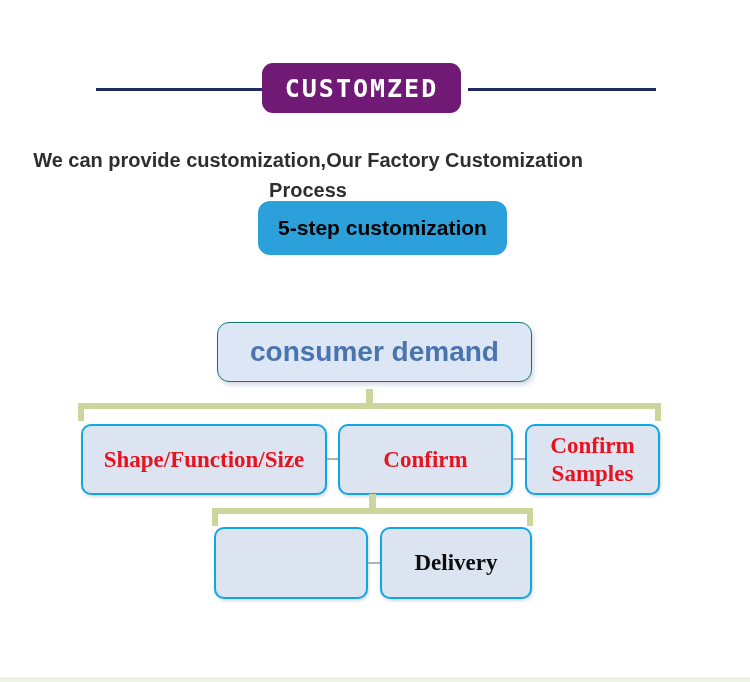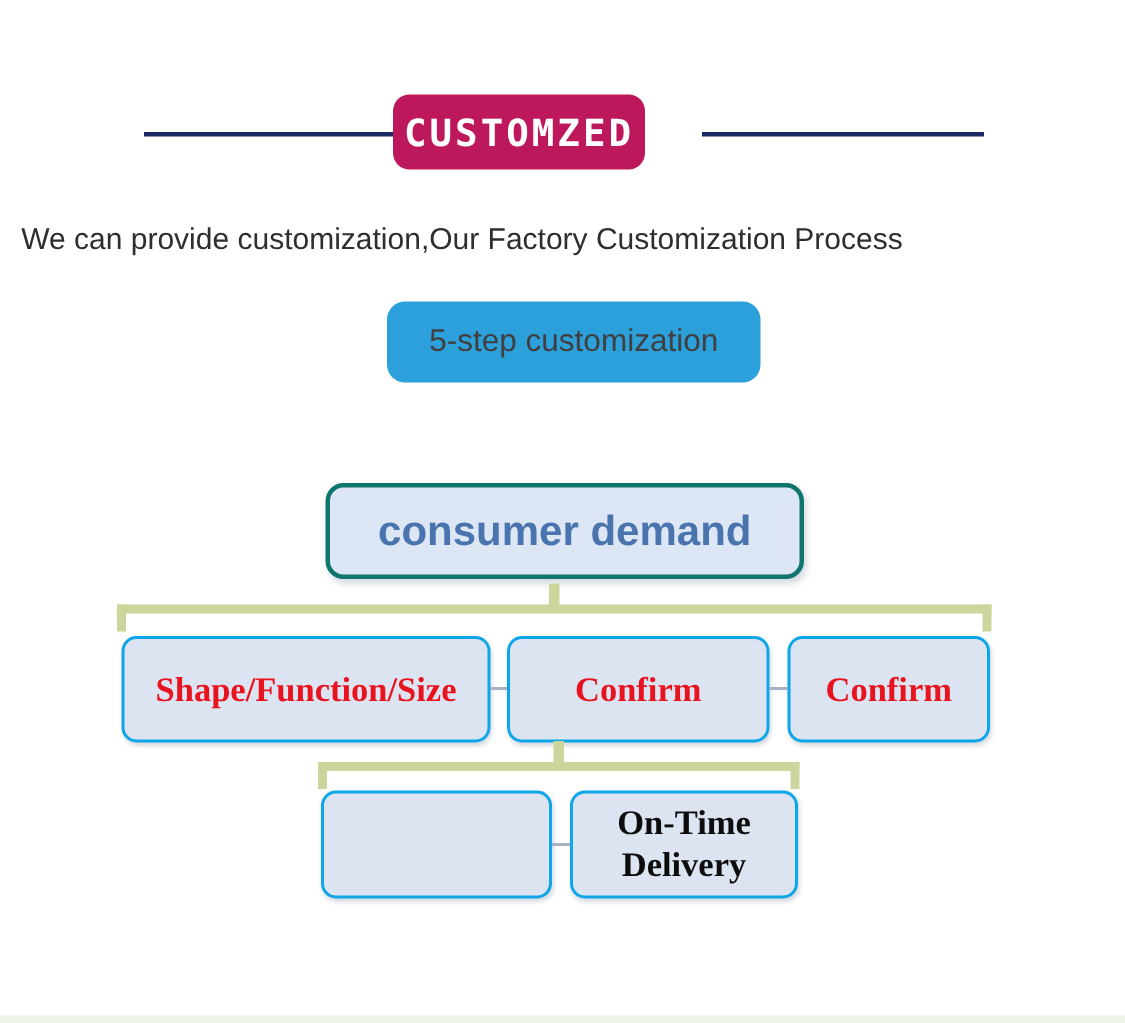--- a/index.html
+++ b/index.html
@@ -7,47 +7,47 @@
     width:750px;height:682px;position:relative;background:#ffffff;
     font-family:"Liberation Sans",sans-serif;overflow:hidden;
   }
   .abs{position:absolute;}
 
   
   .rule{background:#1e2b63;height:3px;top:88px;}
   .rule-left{left:96px;width:166px;}
   .rule-right{left:468px;width:188px;}
   .banner{
-    left:262px;top:63px;width:168px;height:50px;
-    background:#be185d;border-radius:11px;
+    left:262px;top:63px;width:199px;height:50px;
+    background:#701a75;border-radius:11px;
     display:flex;align-items:center;justify-content:center;
   }
   .banner-label{
     color:#ffffff;font-family:"DejaVu Sans Mono",monospace;
     font-size:25px;font-weight:bold;letter-spacing:2px;
   }
 
   
   .subtitle{
     left:0;top:145px;width:616px;height:30px;line-height:30px;
-    text-align:center;font-size:20px;color:#2e2e2e;
+    text-align:center;font-size:20px;color:#2e2e2e;font-weight:bold;
   }
 
   
   .step-btn{
     left:258px;top:201px;width:249px;height:54px;
     background:#2ba0da;border-radius:12px;border:none;
     display:flex;align-items:center;justify-content:center;
   }
-  .step-btn span{font-size:21px;font-weight:400;color:#404040;}
+  .step-btn span{font-size:21px;font-weight:700;color:#000000;}
 
   
   .root-box{
     left:217px;top:322px;width:313px;height:58px;
-    background:#dce6f5;border:3px solid #0f766e;border-radius:12px;
+    background:#dce6f5;border:1px solid #0f766e;border-radius:12px;
     display:flex;align-items:center;justify-content:center;
     box-shadow:2px 3px 4px rgba(90,110,140,0.25);
   }
   .root-box span{font-size:28px;font-weight:bold;color:#4a74ad;}
 
   .green{background:#ccd69c;}
   .v-conn{width:7px;height:15px;}
   .v1{left:366px;top:389px;}
   .v2{left:369px;top:494px;}
   .bracket-h{height:6px;}
@@ -111,28 +111,28 @@
 <div class="abs node red-node nA">
   <span>Shape/Function/Size</span>
 </div>
 <div class="abs h-conn cAB"></div>
 <div class="abs node red-node nB">
   <span>Confirm</span>
 </div>
 <div class="abs h-conn cBC"></div>
 <div class="abs node red-node nC">
   <span>Confirm</span>
+  <span>Samples</span>
 </div>
 
 <div class="abs green v-conn v2"></div>
 <div class="abs green bracket-h b2"></div>
 <div class="abs green b2-l"></div>
 <div class="abs green b2-r"></div>
 
 <div class="abs node black-node nD">
 </div>
 <div class="abs h-conn cDE"></div>
 <div class="abs node black-node nE">
-  <span>On-Time</span>
   <span>Delivery</span>
 </div>
 
 <div class="abs footer-band"></div>
 
 </body></html>

